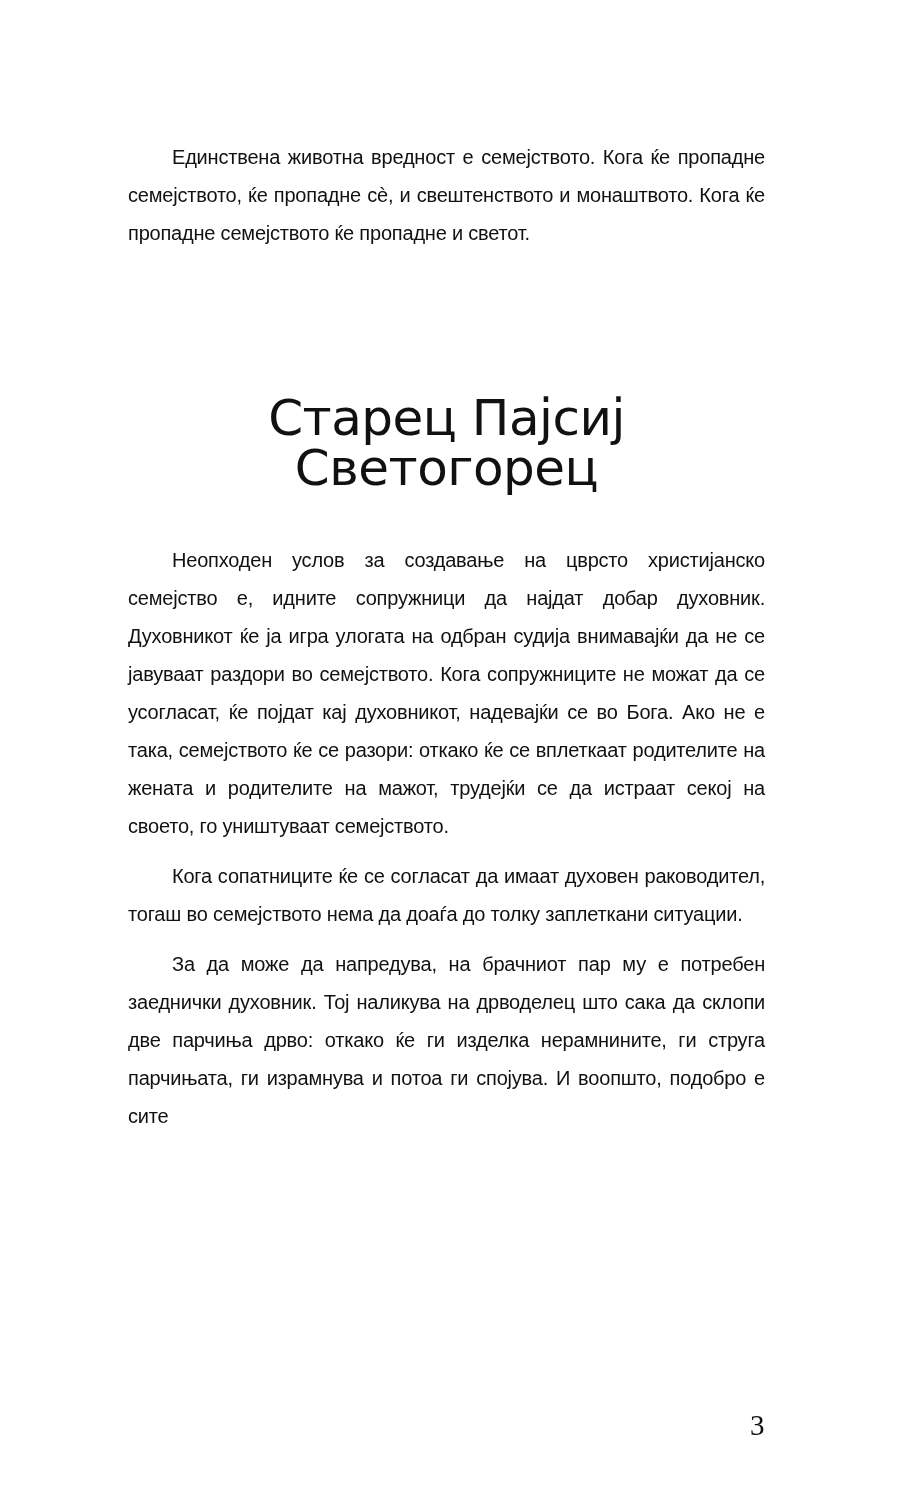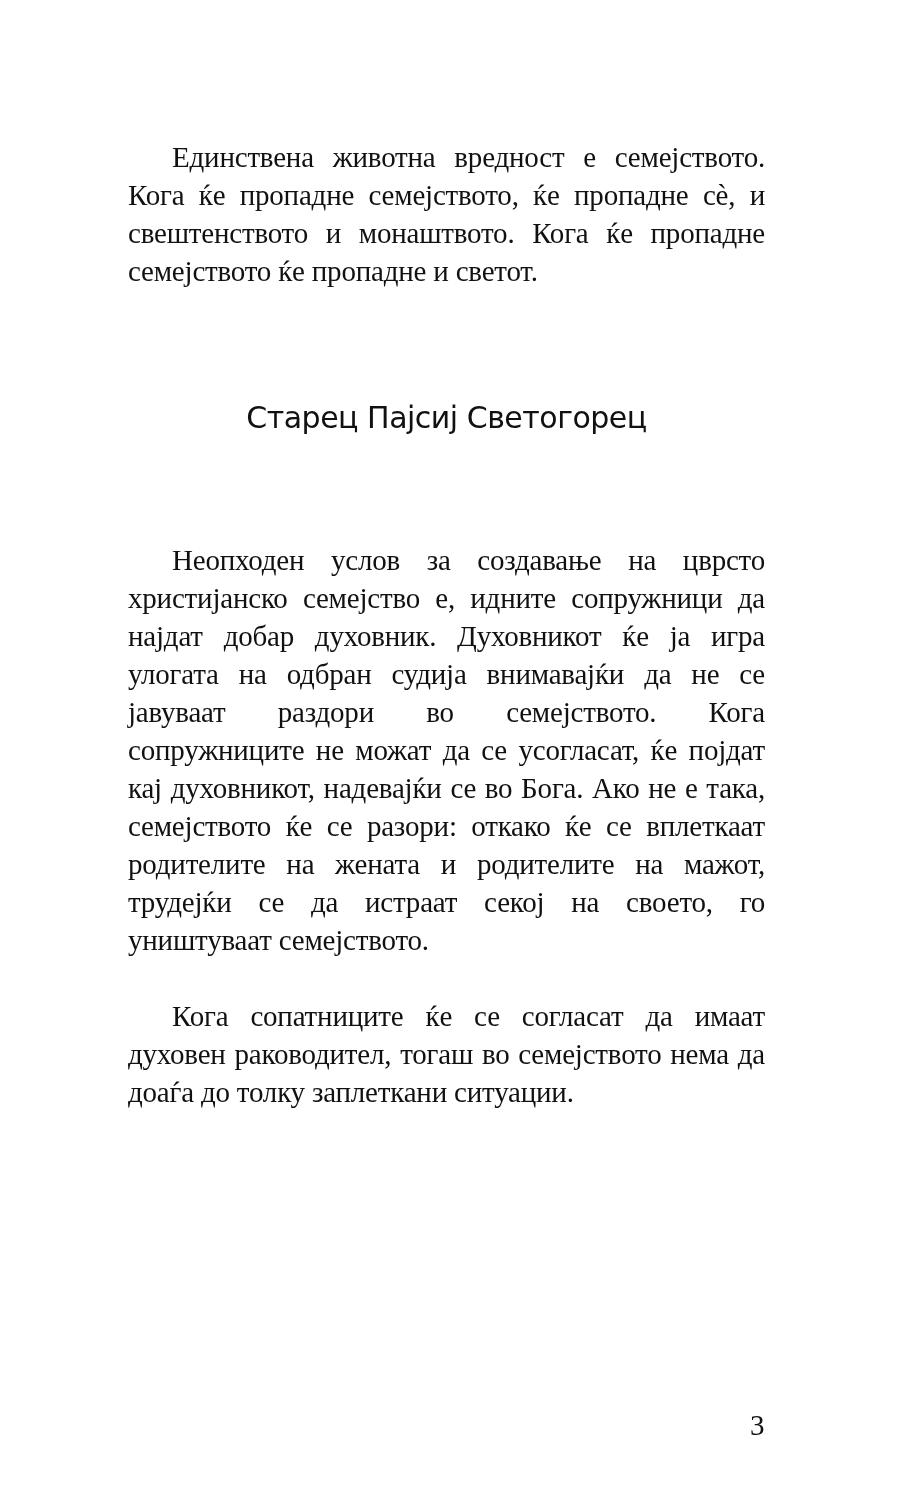--- a/index.html
+++ b/index.html
@@ -14,51 +14,51 @@
       overflow: hidden;
       color: #111111;
     }
     .page {
       position: absolute;
       left: 128px;
       top: 138px;
       width: 637px;
     }
     .para {
-      font-family: Liberation Serif, serif;
-      font-size: 29px;
+      font-family: Liberation Sans, sans-serif;
+      font-size: 20px;
       line-height: 38px;
       text-align: justify;
       text-indent: 44px;
       margin: 0;
       hyphens: manual;
       letter-spacing: -0.2px;
     }
     .para.p1 { }
     .heading {
       font-family: "DejaVu Sans", sans-serif;
-      font-size: 30px;
+      font-size: 50px;
       font-weight: normal;
       text-align: center;
       margin: 0;
       position: absolute;
       left: 128px;
       width: 637px;
       top: 393px;
       line-height: 50px;
       letter-spacing: -0.5px;
     }
     .section2 {
       position: absolute;
       left: 128px;
       top: 541px;
       width: 637px;
     }
     .section2 .para + .para {
-      margin-top: 38px;
+      margin-top: 12px;
     }
     .page-number {
       position: absolute;
       left: 750px;
       top: 1060px;
       font-family: "Liberation Serif", serif;
       font-size: 29px;
       top: 1406px;
       line-height: 38px;
     }
@@ -68,15 +68,16 @@
 
 <div class="page">
   <p class="para p1">Единствена животна вредност е семеј­ството. Кога ќе пропадне семејството, ќе пропадне сè, и свештенството и монаштвото. Кога ќе пропадне семејството ќе пропадне и светот.</p>
 </div>
 
 <h2 class="heading">Старец Пајсиј Светогорец</h2>
 
 <div class="section2">
   <p class="para">Неопходен услов за создавање на цврсто христијанско семејство е, идните сопружници да најдат добар духовник. Духовникот ќе ја игра улогата на одбран судија внимавајќи да не се јавуваат раздори во семејството. Кога сопружниците не можат да се усогласат, ќе појдат кај духовникот, надевајќи се во Бога. Ако не е така, семејството ќе се разори: откако ќе се вплеткаат родителите на жената и родителите на мажот, трудејќи се да истраат секој на своето, го уништуваат семејството.</p>
   <p class="para">Кога сопатниците ќе се согласат да имаат духовен раководител, тогаш во семејството нема да доаѓа до толку заплеткани ситуации.</p>
+  <p class="para">За да може да напредува, на брачниот пар му е потребен заеднички духовник. Тој нали­кува на дрводелец што сака да склопи две парчиња дрво: откако ќе ги изделка нерамни­ните, ги струга парчињата, ги израмнува и потоа ги спојува. И воопшто, подобро е сите</p>
 </div>
 
 <div class="page-number">3</div>
 
 </body></html>

